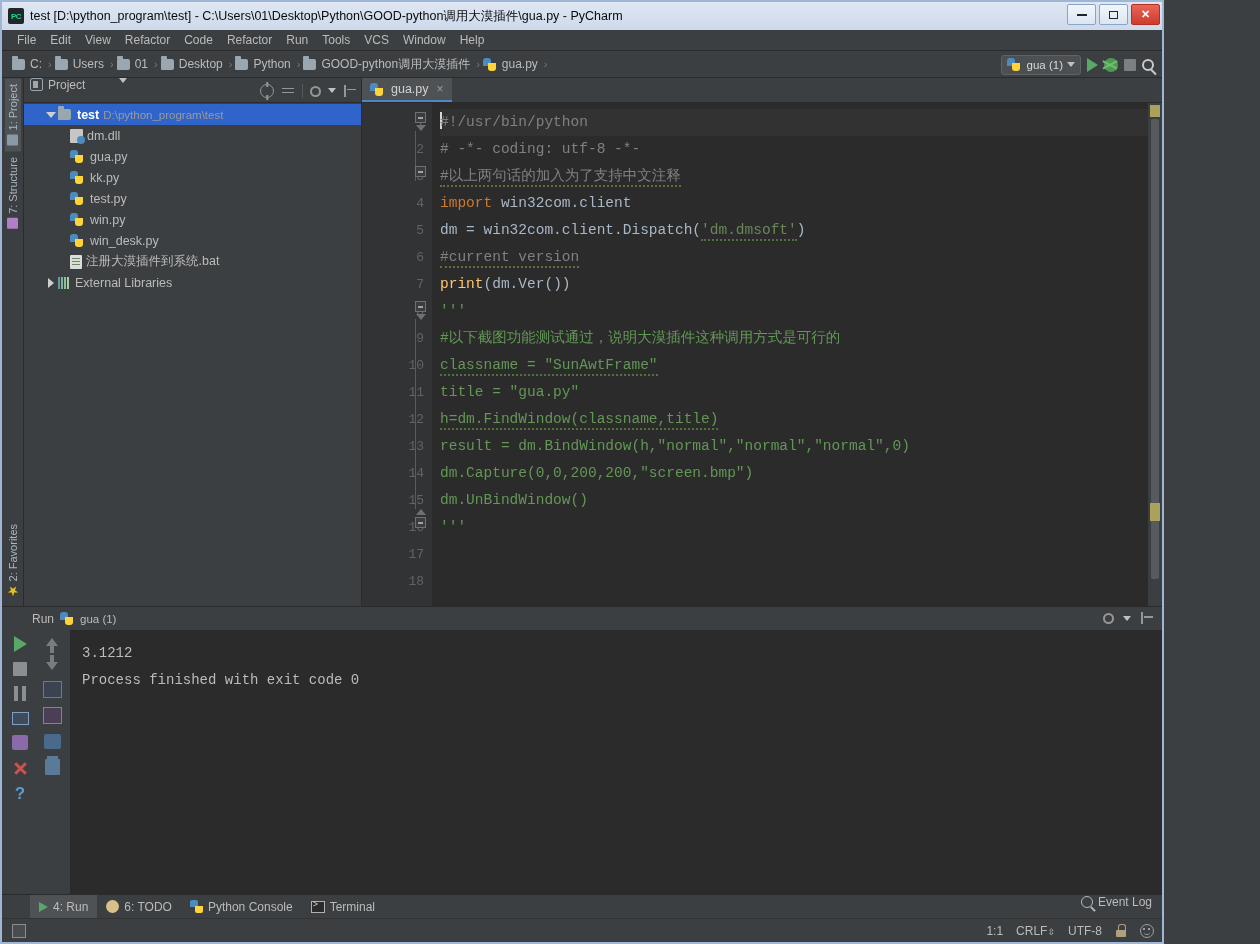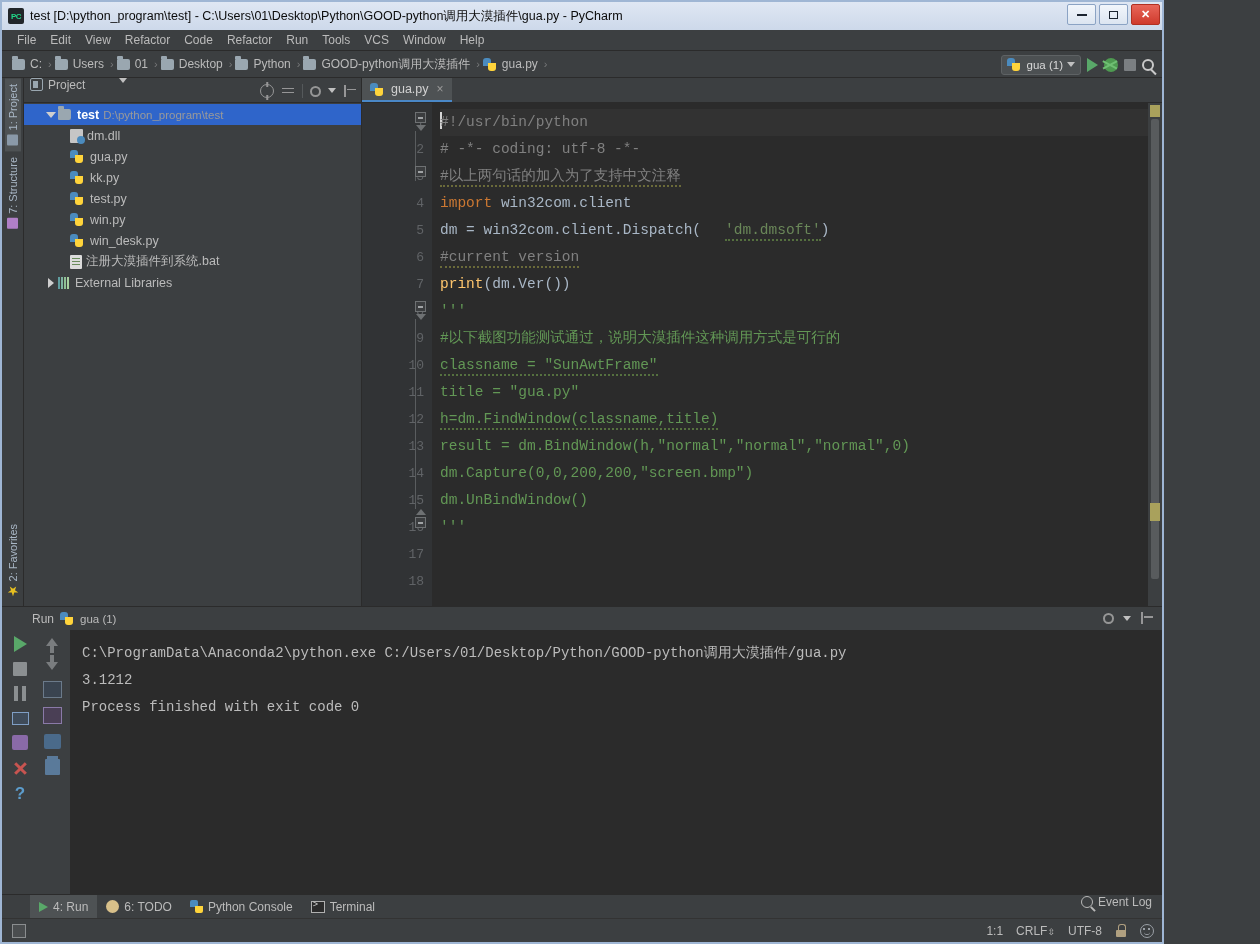--- a/index.html
+++ b/index.html
@@ -281,21 +281,21 @@
     background:#2b2b2b;
   }
   .cline { height:27px; line-height:27px; white-space:pre; }
   .cline.caretline { background:#323232; }
   .caret {
     display:inline-block; width:1.5px; height:17px; background:#d6d6d6;
     vertical-align:-3px; margin-right:-1.5px;
   }
   .c-comment { color:#808080; }
   .c-kw { color:#cc7832; }
-  .c-str { color:#6a8759;margin-left:24px; }
+  .c-str { color:#6a8759; }
   .c-fn { color:#ffc66d; }
   .c-txt { color:#a9b7c6; }
   .c-docstr { color:#629755; }
   .squig {
     border-bottom: 2px dotted #6a6a3a;
     padding-bottom: 1px;
   }
   .squig-g { border-bottom: 2px dotted #55703f; padding-bottom:1px; }
 
   .vscroll-right {
@@ -659,21 +659,20 @@
           <span class="ico-arrow-up"></span>
           <span class="ico-arrow-dn"></span>
           <span class="ico-softwrap"></span>
           <span class="ico-scrollend"></span>
           <span class="ico-print"></span>
           <span class="ico-trash"></span>
         </div>
       </div>
 
       <div class="console">
-        <div class="console-line">C:\ProgramData\Anaconda2\python.exe C:/Users/01/Desktop/Python/GOOD-python调用大漠插件/gua.py</div>
         <div class="console-line">3.1212</div>
         <div class="console-line"></div>
         <div class="console-line">Process finished with exit code 0</div>
       </div>
     </div>
   </div>
 
   <div class="bottombar">
     <div class="btab active">
       <span class="tri-run" style="border-left-width:9px;border-top-width:5px;border-bottom-width:5px;"></span>

